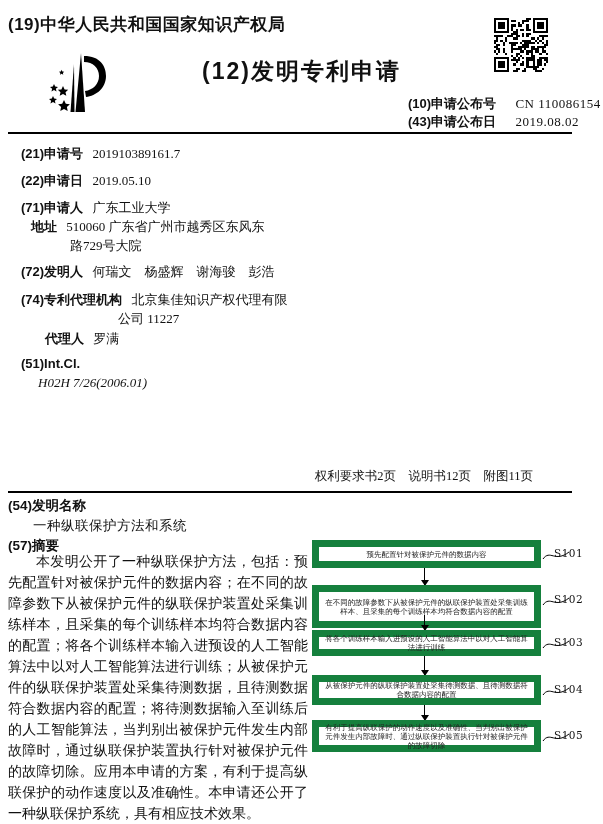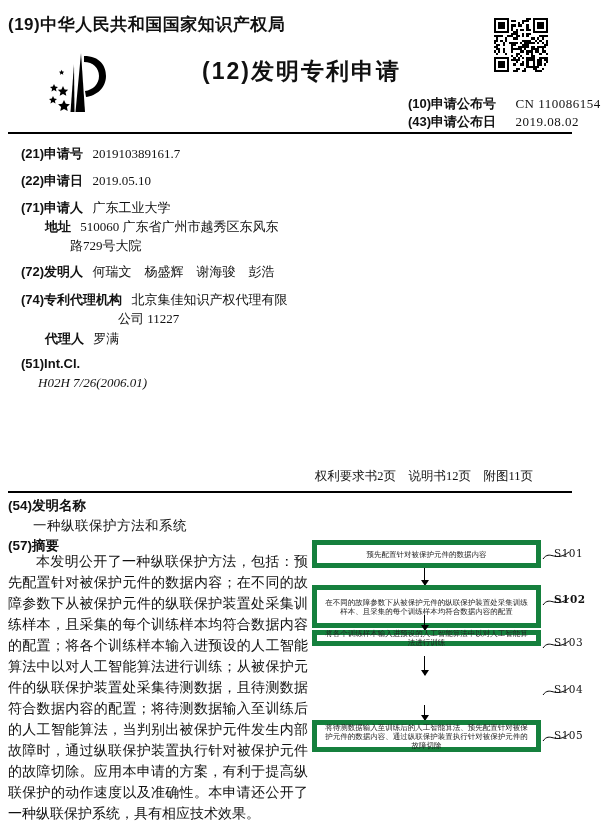--- a/index.html
+++ b/index.html
@@ -37,21 +37,21 @@
   .abstract {
     left: 8px; top: 551px; width: 300px;
     font-size: 14px; line-height: 21px;
     text-align: justify; text-indent: 2em;
     font-family: "Liberation Serif", serif;
   }
 
   .flowchart { left: 310px; top: 534px; width: 293px; height: 245px; }
   .fc-box {
     position: absolute; left: 2px; width: 229px;
-    border: 5px solid #15803d; background: #fff;
+    border: 7px solid #15803d; background: #fff;
     display: flex; align-items: center; justify-content: center;
     font-size: 7.5px; line-height: 9px; text-align: center;
     padding: 1px 5px; color: #222;
     font-family: "Liberation Serif", serif;
   }
   .fc-arrow {
     position: absolute; left: 114px; width: 0;
     border-left: 1px solid #000;
   }
   .fc-arrow::after {
@@ -408,21 +408,21 @@
   <span class="val">201910389161.7</span>
 </div>
 <div class="abs fld" style="left:8px; top:172px;">
   <span class="lab">(22)申请日</span>
   <span class="val">2019.05.10</span>
 </div>
 <div class="abs fld" style="left:8px; top:199px;">
   <span class="lab">(71)申请人</span>
   <span class="val">广东工业大学</span>
 </div>
-<div class="abs fld" style="left:32px; top:218px;">
+<div class="abs fld" style="left:18px; top:218px;">
   <span class="lab">地址</span>
   <span class="val">510060 广东省广州市越秀区东风东</span>
 </div>
 <div class="abs fld" style="left:57px; top:237px;">
   <span class="val" style="margin-left:0;">路729号大院</span>
 </div>
 <div class="abs fld" style="left:8px; top:263px;">
   <span class="lab">(72)发明人</span>
   <span class="val">何瑞文　杨盛辉　谢海骏　彭浩</span>
 </div>
@@ -458,40 +458,43 @@
   <div class="fc-box" style="top:6px; height:28px;">
     <span>预先配置针对被保护元件的数据内容</span>
   </div>
   <div class="fc-arrow" style="top:34px; height:17px;"></div>
 
   <div class="fc-box" style="top:51px; height:43px;">
     <span>在不同的故障参数下从被保护元件的纵联保护装置处采集训练样本、且采集的每个训练样本均符合数据内容的配置</span>
   </div>
   <div class="fc-arrow" style="top:81px; height:15px;"></div>
 
-  <div class="fc-box" style="top:96px; height:16px;">
+  <div class="fc-box" style="top:96px; height:26px;">
     <span>将各个训练样本输入进预设的人工智能算法中以对人工智能算法进行训练</span>
   </div>
   <div class="fc-arrow" style="top:122px; height:19px;"></div>
 
+  <div class="fc-box" style="top:141px; height:30px;">
+    <span>从被保护元件的纵联保护装置处采集待测数据、且待测数据符合数据内容的配置</span>
+  </div>
   <div class="fc-arrow" style="top:171px; height:15px;"></div>
 
   <div class="fc-box" style="top:186px; height:32px;">
-    <span>将待测数据输入至训练后的人工智能算法、预先配置针对被保护元件的数据内容、通过纵联保护装置执行针对被保护元件的故障切除</span>
+    <span>有利于提高纵联保护的动作速度以及准确性、当判别出被保护元件发生内部故障时、通过纵联保护装置执行针对被保护元件的故障切除</span>
   </div>
 
   <svg class="fc-squiggle" style="top:12px;" viewBox="0 0 28 16">
       <path d="M1,13 C8,3 13,17 27,6" stroke="#000" fill="none" stroke-width="1"></path>
     </svg>
   <div class="fc-label" style="top:13px;">S101</div>
 
   <svg class="fc-squiggle" style="top:58px;" viewBox="0 0 28 16">
       <path d="M1,13 C8,3 13,17 27,6" stroke="#000" fill="none" stroke-width="1"></path>
     </svg>
-  <div class="fc-label" style="top:59px;font-weight:bold;">S102</div>
+  <div class="fc-label" style="top:59px;">S102</div>
 
   <svg class="fc-squiggle" style="top:101px;" viewBox="0 0 28 16">
       <path d="M1,13 C8,3 13,17 27,6" stroke="#000" fill="none" stroke-width="1"></path>
     </svg>
   <div class="fc-label" style="top:102px;">S103</div>
 
   <svg class="fc-squiggle" style="top:148px;" viewBox="0 0 28 16">
       <path d="M1,13 C8,3 13,17 27,6" stroke="#000" fill="none" stroke-width="1"></path>
     </svg>
   <div class="fc-label" style="top:149px;">S104</div>

